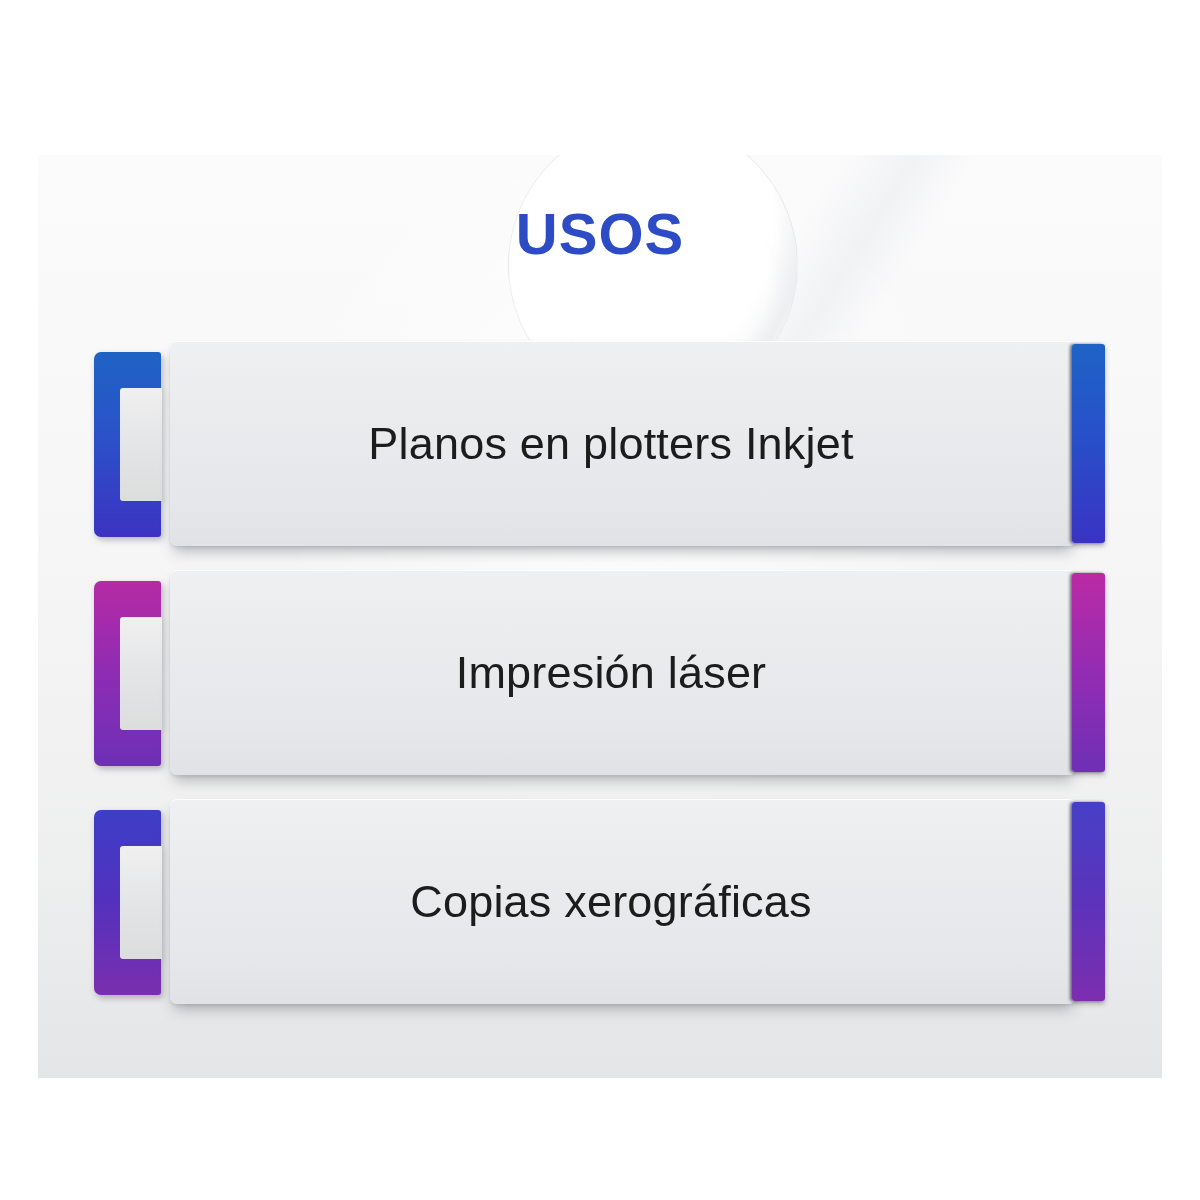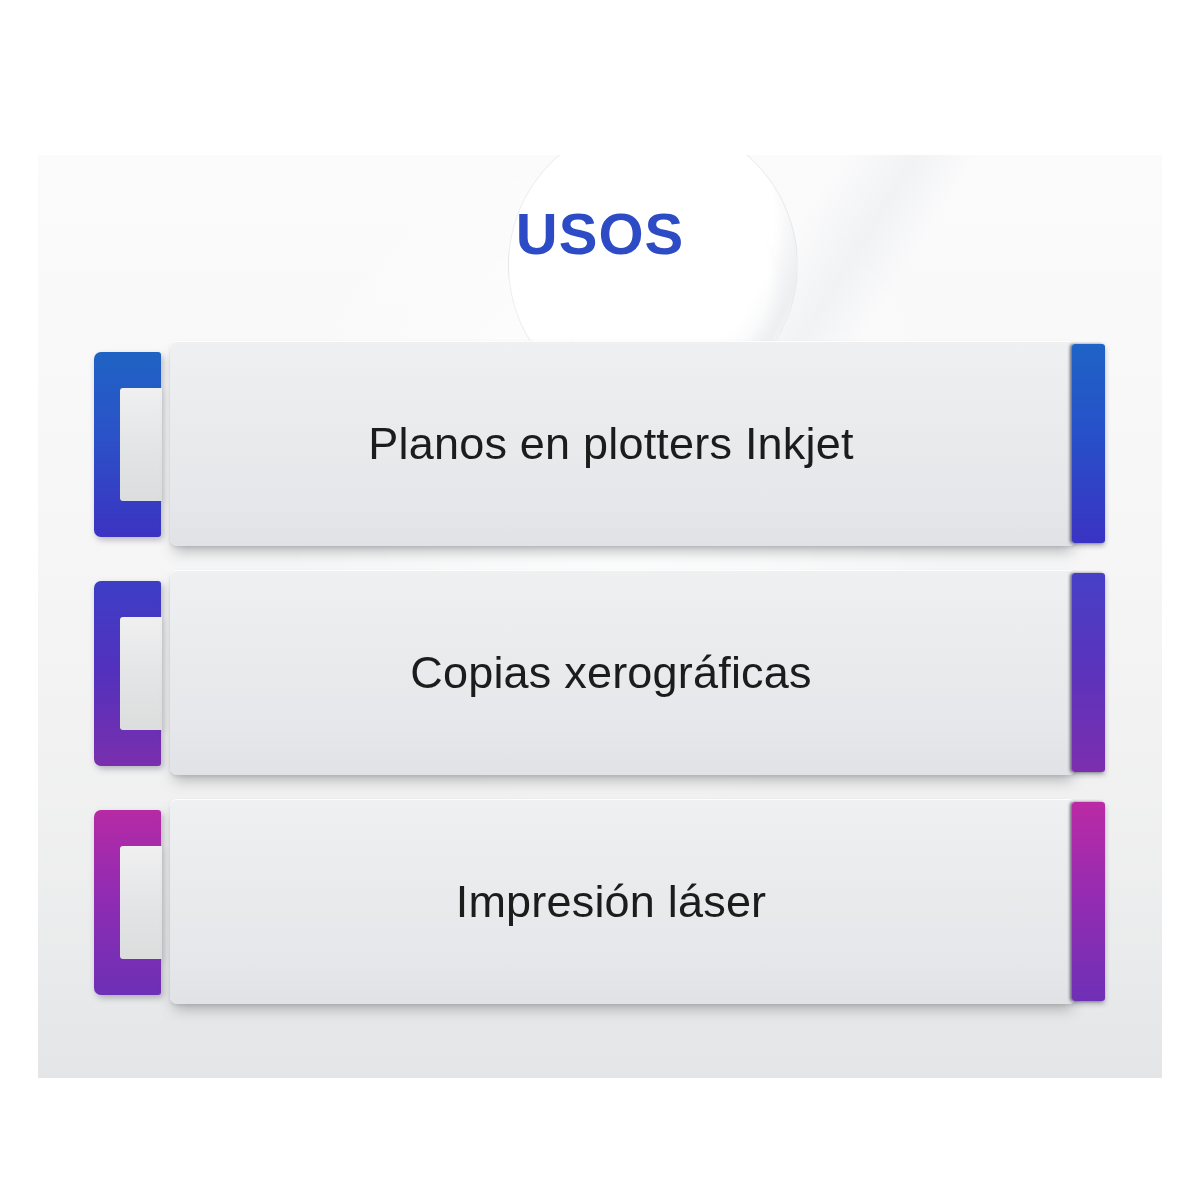--- a/index.html
+++ b/index.html
@@ -180,30 +180,30 @@
 
       <div class="row">
         <div class="bracket g-1"></div>
         <div class="card">
           <span class="card-label">Planos en plotters Inkjet</span>
         </div>
         <div class="accent-bar b-1"></div>
       </div>
 
       <div class="row">
+        <div class="bracket g-3"></div>
+        <div class="card">
+          <span class="card-label">Impresión láser</span>
+        </div>
+        <div class="accent-bar b-3"></div>
+      </div>
+
+      <div class="row">
         <div class="bracket g-2"></div>
         <div class="card">
           <span class="card-label">Copias xerográficas</span>
         </div>
         <div class="accent-bar b-2"></div>
       </div>
 
-      <div class="row">
-        <div class="bracket g-3"></div>
-        <div class="card">
-          <span class="card-label">Impresión láser</span>
-        </div>
-        <div class="accent-bar b-3"></div>
-      </div>
-
     </div>
   </div>
 </div>
 
 </body></html>

